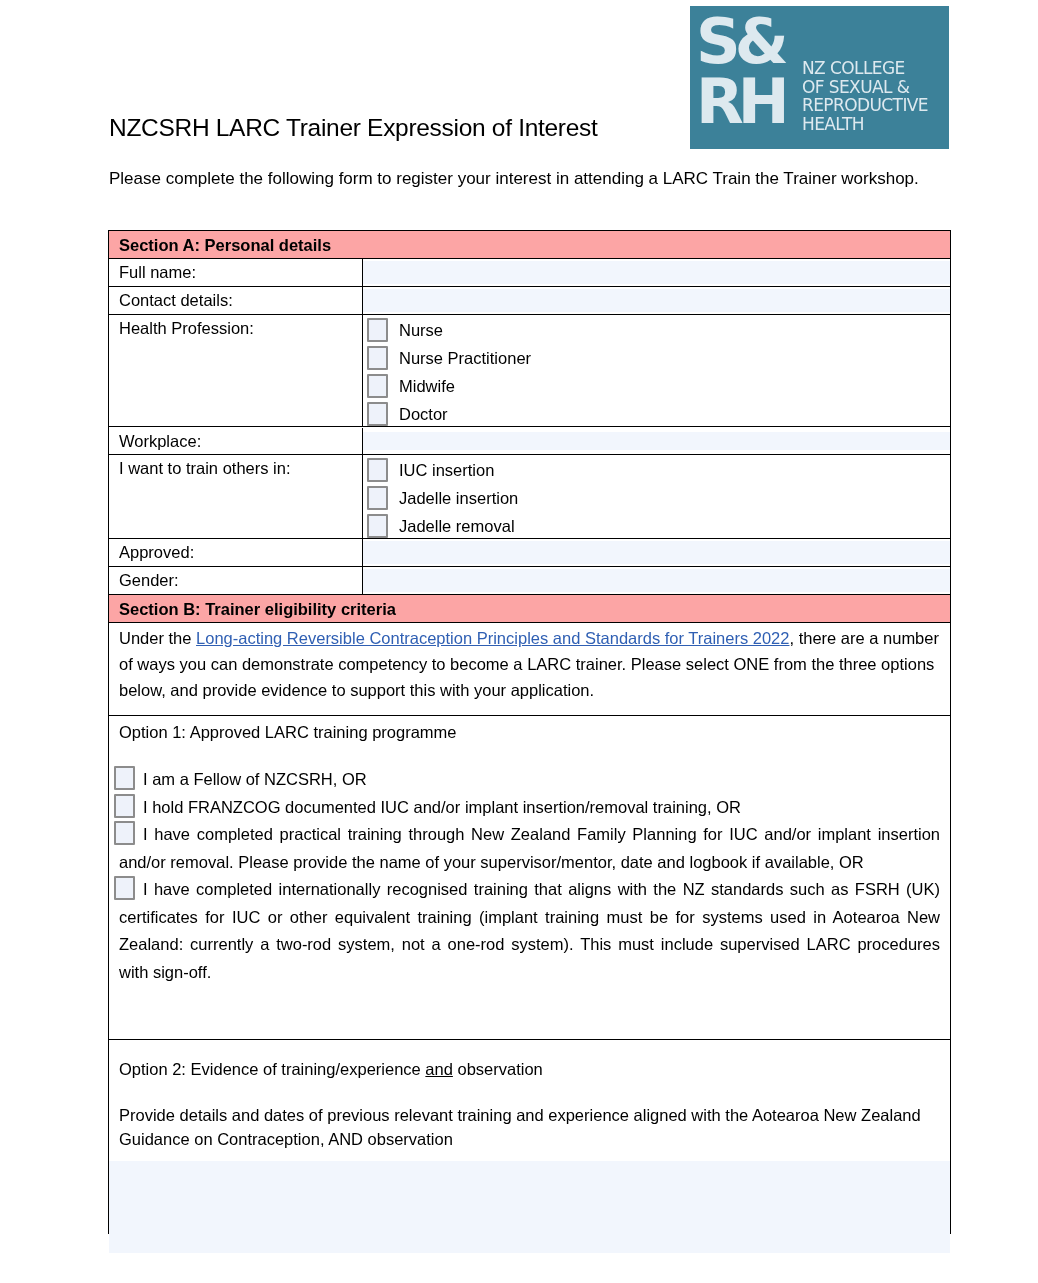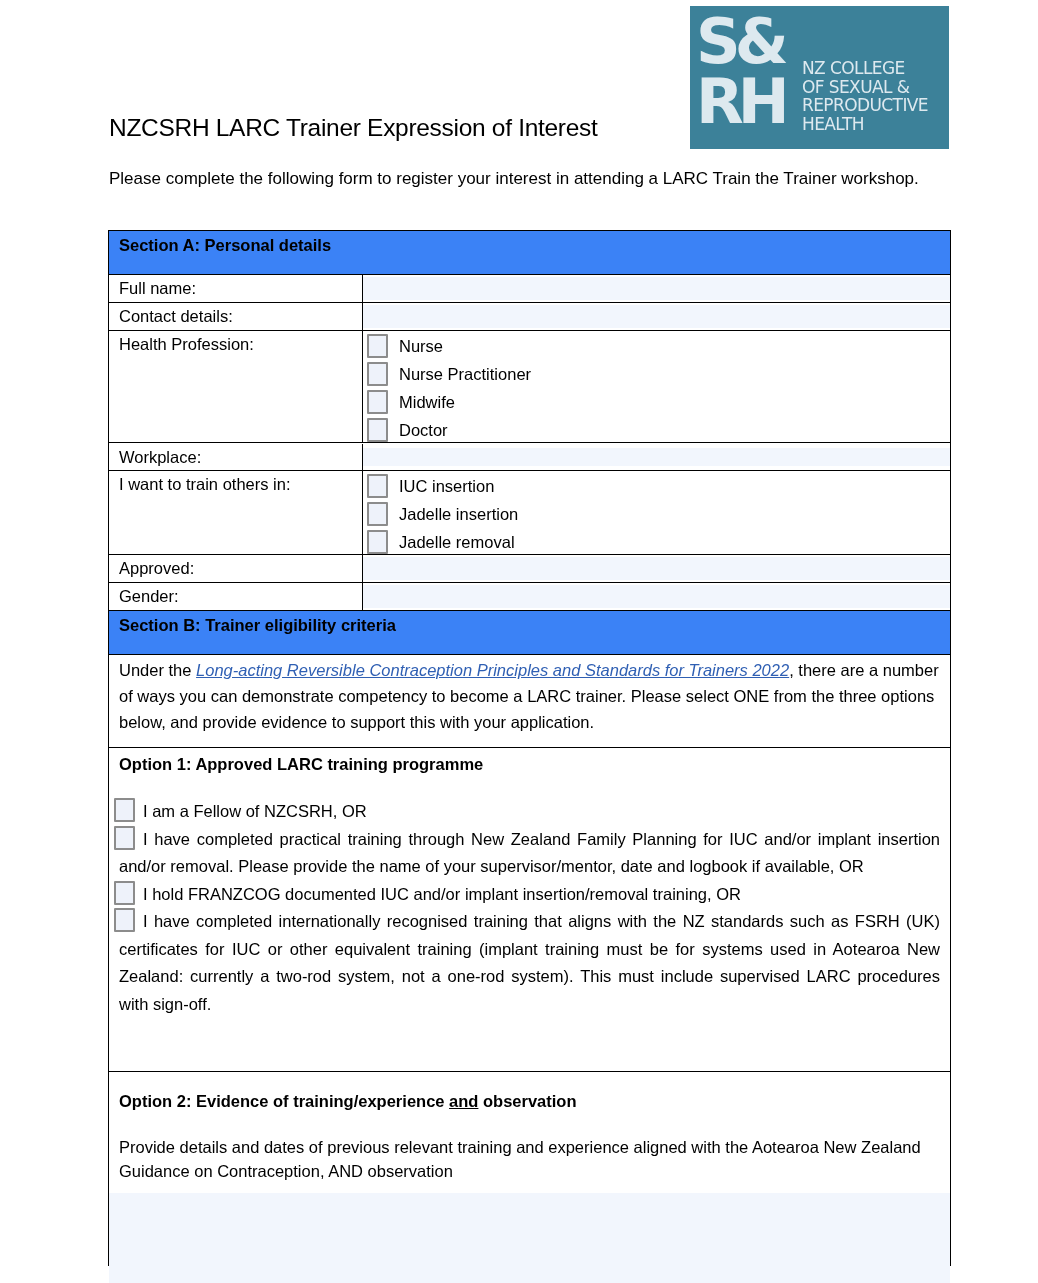--- a/index.html
+++ b/index.html
@@ -14,30 +14,30 @@
   .logo .txt { position: absolute; left: 112px; top: 53px; color: #dde9ef;
                font-family: "DejaVu Sans", sans-serif; font-size: 17px; line-height: 18.5px;
                font-weight: normal; letter-spacing: -0.6px; }
   .logo .txt div { white-space: nowrap; }
   .title { position: absolute; left: 109px; top: 114px; font-size: 24.5px; font-weight: normal; margin: 0;
            font-family: "Liberation Sans", sans-serif; letter-spacing: -0.3px; }
   .intro { position: absolute; left: 109px; top: 166px; width: 820px; font-size: 17px; line-height: 26px; margin: 0; }
   .form { position: absolute; left: 108px; top: 230px; width: 843px; border: 1px solid #000; box-sizing: border-box; }
   .row { display: flex; border-bottom: 1px solid #000; box-sizing: border-box; }
   .row:last-child { border-bottom: none; }
-  .sec { background: #3b82f6; font-weight: bold; font-size: 16.5px; padding: 2px 10px; height: 44px; box-sizing: border-box; line-height: 24px; }
+  .sec { background: #fca5a5; font-weight: bold; font-size: 16.5px; padding: 2px 10px; height: 28px; box-sizing: border-box; line-height: 24px; }
   .lbl { width: 254px; border-right: 1px solid #000; padding: 0 10px; box-sizing: border-box; font-size: 16.5px; line-height: 26px; }
   .fld { flex: 1; background: #f2f6fd; margin: 2px 0; border: none; outline: none; font-size: 16px; padding: 0 6px; }
   .val { flex: 1; padding: 1px 4px; box-sizing: border-box; }
   .opt { display: flex; align-items: center; height: 28px; font-size: 16.5px; text-align: center; }
   .cb { width: 21px; height: 24px; border: 2px solid #8c8c8c; background: #eef2fa; box-sizing: border-box;
         margin-right: 11px; cursor: pointer; border-radius: 1px; }
   .cell { padding: 2px 10px; box-sizing: border-box; font-size: 16.5px; line-height: 26px; width: 100%; }
-  .cell a { color: #2f5fb3; font-style: italic; text-decoration: underline; }
-  .opt-title { font-weight: bold; }
+  .cell a { color: #2f5fb3; text-decoration: underline; }
+  .opt-title { font-weight: normal; }
   .para { text-align: justify; line-height: 27.5px; margin: 0; }
   .para .cb { display: inline-block; vertical-align: -5px; margin-right: 8px; margin-left: -5px; }
   .u { text-decoration: underline; }
   .bigfield { display: block; width: 100%; height: 92px; background: #f2f6fd; border: none; outline: none; margin-top: 10px;
               resize: none; font-family: "Liberation Sans", sans-serif; font-size: 16px; box-sizing: border-box; }
 </style>
 </head>
 <body>
 
 <div class="logo">
@@ -126,22 +126,22 @@
   <div class="row sec">Section B: Trainer eligibility criteria</div>
 
   <div class="row" style="height:93px;">
     <div class="cell"><span>Under the </span><a href="#">Long-acting Reversible Contraception Principles and Standards for Trainers 2022</a><span>, there are a number of ways you can demonstrate competency to become a LARC trainer. Please select ONE from the three options below, and provide evidence to support this with your application.</span></div>
   </div>
 
   <div class="row" style="height:324px;">
     <div class="cell">
       <div class="opt-title" style="margin-top:1px; margin-bottom:21px;">Option 1: Approved LARC training programme</div>
       <p class="para"><span class="cb"></span><span>I am a Fellow of NZCSRH, OR</span></p>
+      <p class="para"><span class="cb"></span><span>I hold FRANZCOG documented IUC and/or implant insertion/removal training, OR</span></p>
       <p class="para"><span class="cb"></span><span>I have completed practical training through New Zealand Family Planning for IUC and/or implant insertion and/or removal. Please provide the name of your supervisor/mentor, date and logbook if available, OR</span></p>
-      <p class="para"><span class="cb"></span><span>I hold FRANZCOG documented IUC and/or implant insertion/removal training, OR</span></p>
       <p class="para"><span class="cb"></span><span>I have completed internationally recognised training that aligns with the NZ standards such as FSRH (UK) certificates for IUC or other equivalent training (implant training must be for systems used in Aotearoa New Zealand: currently a two-rod system, not a one-rod system). This must include supervised LARC procedures with sign-off.</span></p>
     </div>
   </div>
 
   <div class="row" style="height:193px;">
     <div class="cell" style="padding-right:0; padding-left:0;">
       <div class="opt-title" style="padding:0 10px; margin-top:14px; margin-bottom:21px;"><span>Option 2: Evidence of training/experience </span><span class="u">and</span><span> observation</span></div>
       <div style="padding:0 10px; line-height:24px;">Provide details and dates of previous relevant training and experience aligned with the Aotearoa New Zealand Guidance on Contraception, AND observation</div>
       <textarea class="bigfield" style=""></textarea>
     </div>

